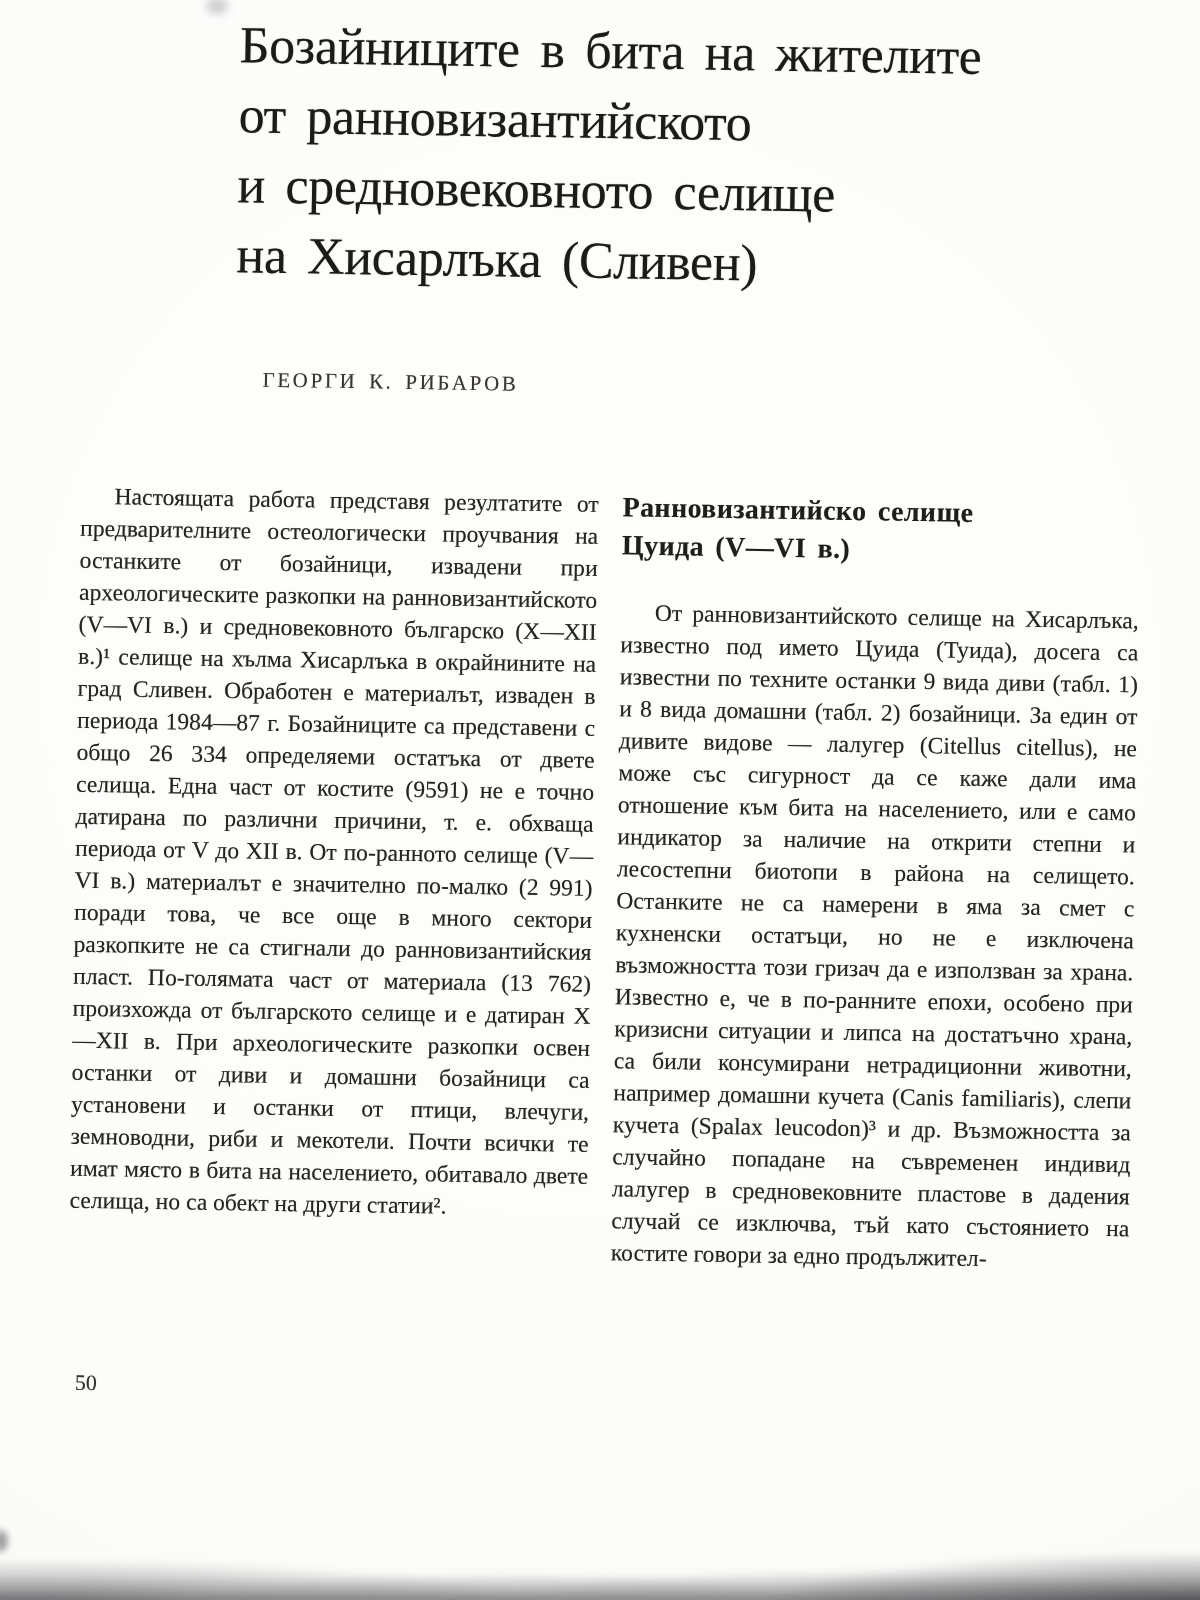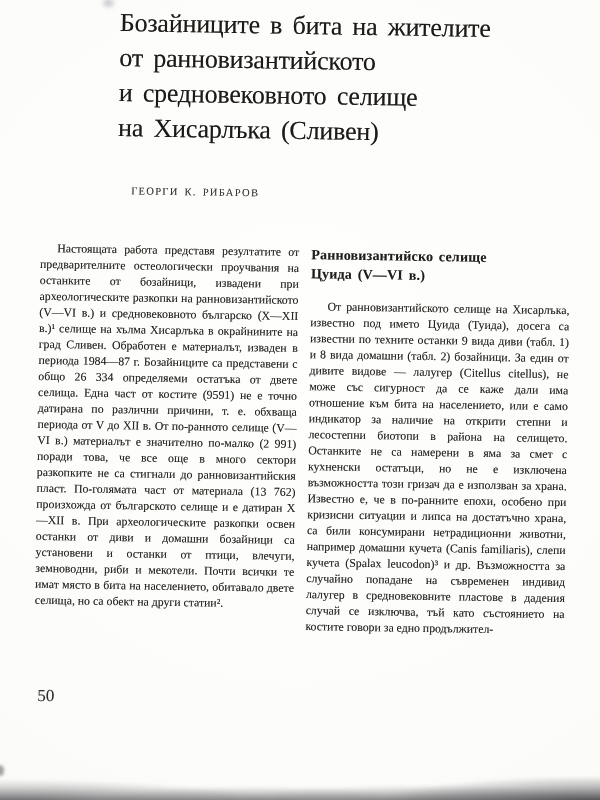--- a/index.html
+++ b/index.html
@@ -47,21 +47,21 @@
   .section-heading {
     margin:1px 0 15px 0;
     font-size:14px; line-height:19px; font-weight:bold;
     letter-spacing:.2px; word-spacing:2px;
     color:#201e1a;
     text-shadow:0 0 0.4px rgba(30,28,24,.4);
   }
   .section-heading span { display:block; }
   .page-number {
     position:absolute; left:42px; top:690px;
-    font-size:17px; color:#33312d;
+    font-size:11px; color:#33312d;
     text-shadow:0 0 0.4px rgba(40,40,40,.4);
   }
   
   .scan-bottom-edge {
     position:absolute; left:-4px; bottom:-3px; width:608px; height:26px;
     background:
       radial-gradient(60% 130% at 3% 100%, rgba(45,45,50,.55), rgba(45,45,50,0) 70%),
       radial-gradient(38% 95% at 42% 100%, rgba(70,70,75,.42), rgba(70,70,75,0) 70%),
       radial-gradient(42% 100% at 70% 100%, rgba(65,65,70,.46), rgba(65,65,70,0) 72%),
       radial-gradient(48% 140% at 99% 100%, rgba(30,30,35,.7), rgba(30,30,35,0) 75%),

